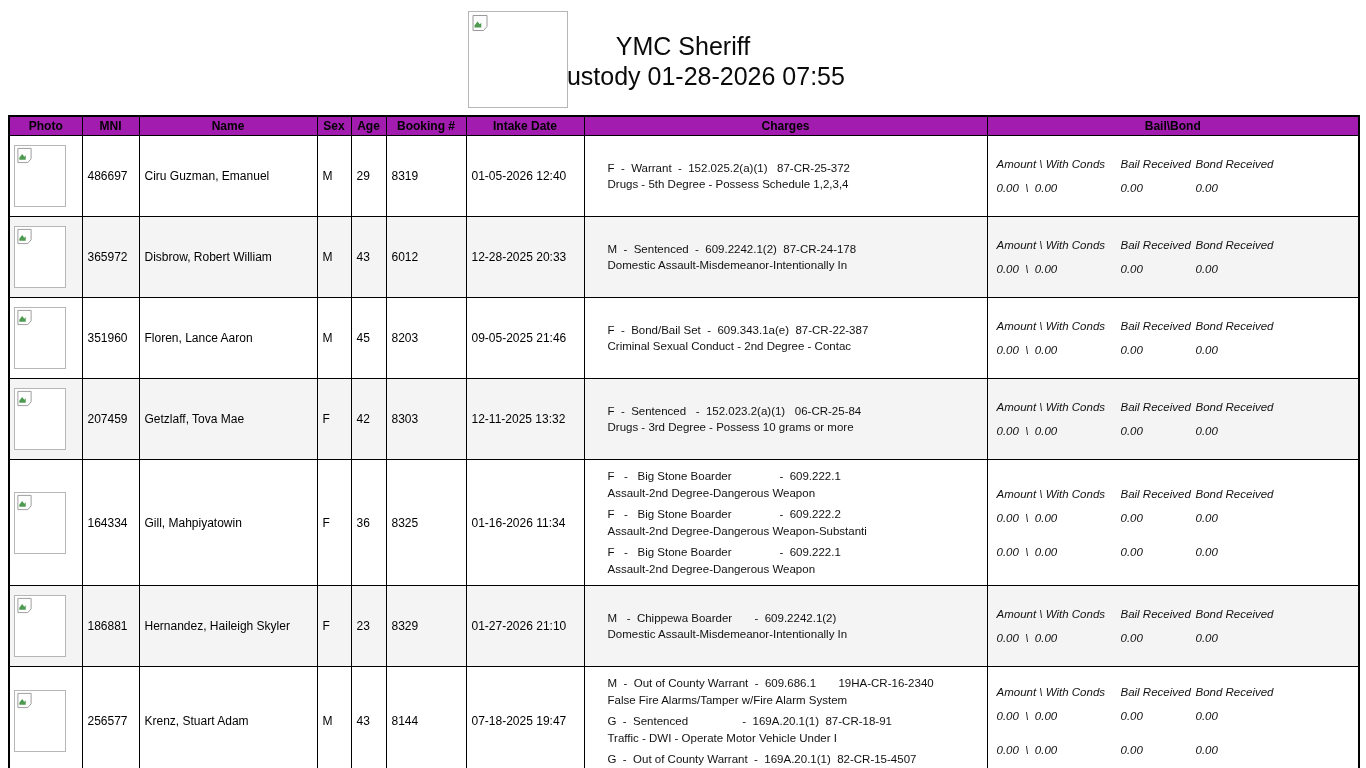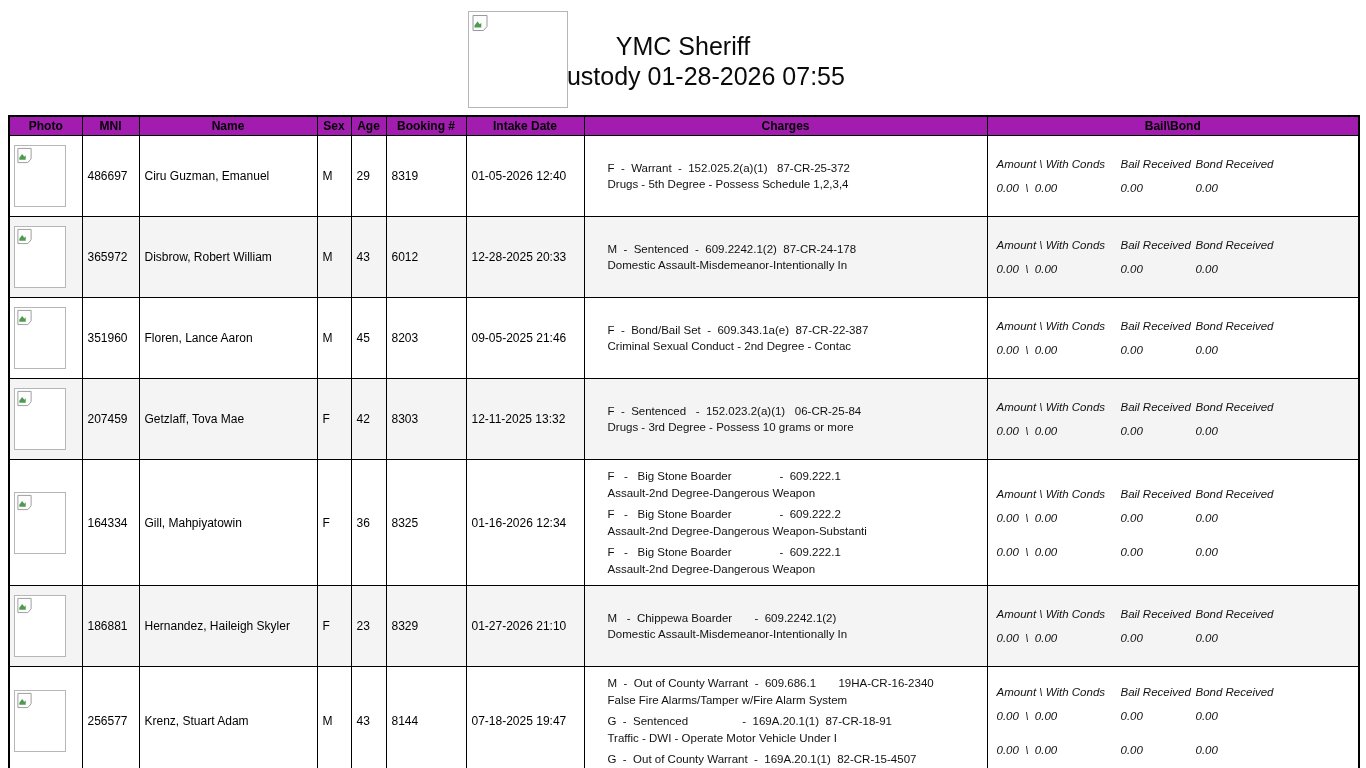--- a/index.html
+++ b/index.html
@@ -262,21 +262,21 @@
           <path d="M2 1.5 H16 V12.5 L12.5 16.5 H2 Z" fill="#fdfdfd" stroke="#9a9a9a" stroke-width="1"></path>
           <path d="M3.5 11.5 L6.5 7.5 L8.8 10.2 L10.3 8.7 L10.3 13.5 L3.5 13.5 Z" fill="#4e9a51"></path>
         </svg>
       </div>
     </td>
     <td class="c-mni"><span>164334</span></td>
     <td class="c-name"><span>Gill, Mahpiyatowin</span></td>
     <td class="c-sex"><span>F</span></td>
     <td class="c-age"><span>36</span></td>
     <td class="c-booking"><span>8325</span></td>
-    <td class="c-intake"><span>01-16-2026 12:34</span></td>
+    <td class="c-intake"><span>01-16-2026 11:34</span></td>
     <td class="c-charges">
       <div>
             <div class="charge-group">
               <div class="charge-line">F   -   Big Stone Boarder               -  609.222.1</div>
               <div class="charge-line">Assault-2nd Degree-Dangerous Weapon</div>
             </div>
             <div class="charge-group">
               <div class="charge-line">F   -   Big Stone Boarder               -  609.222.2</div>
               <div class="charge-line">Assault-2nd Degree-Dangerous Weapon-Substanti</div>
             </div>

